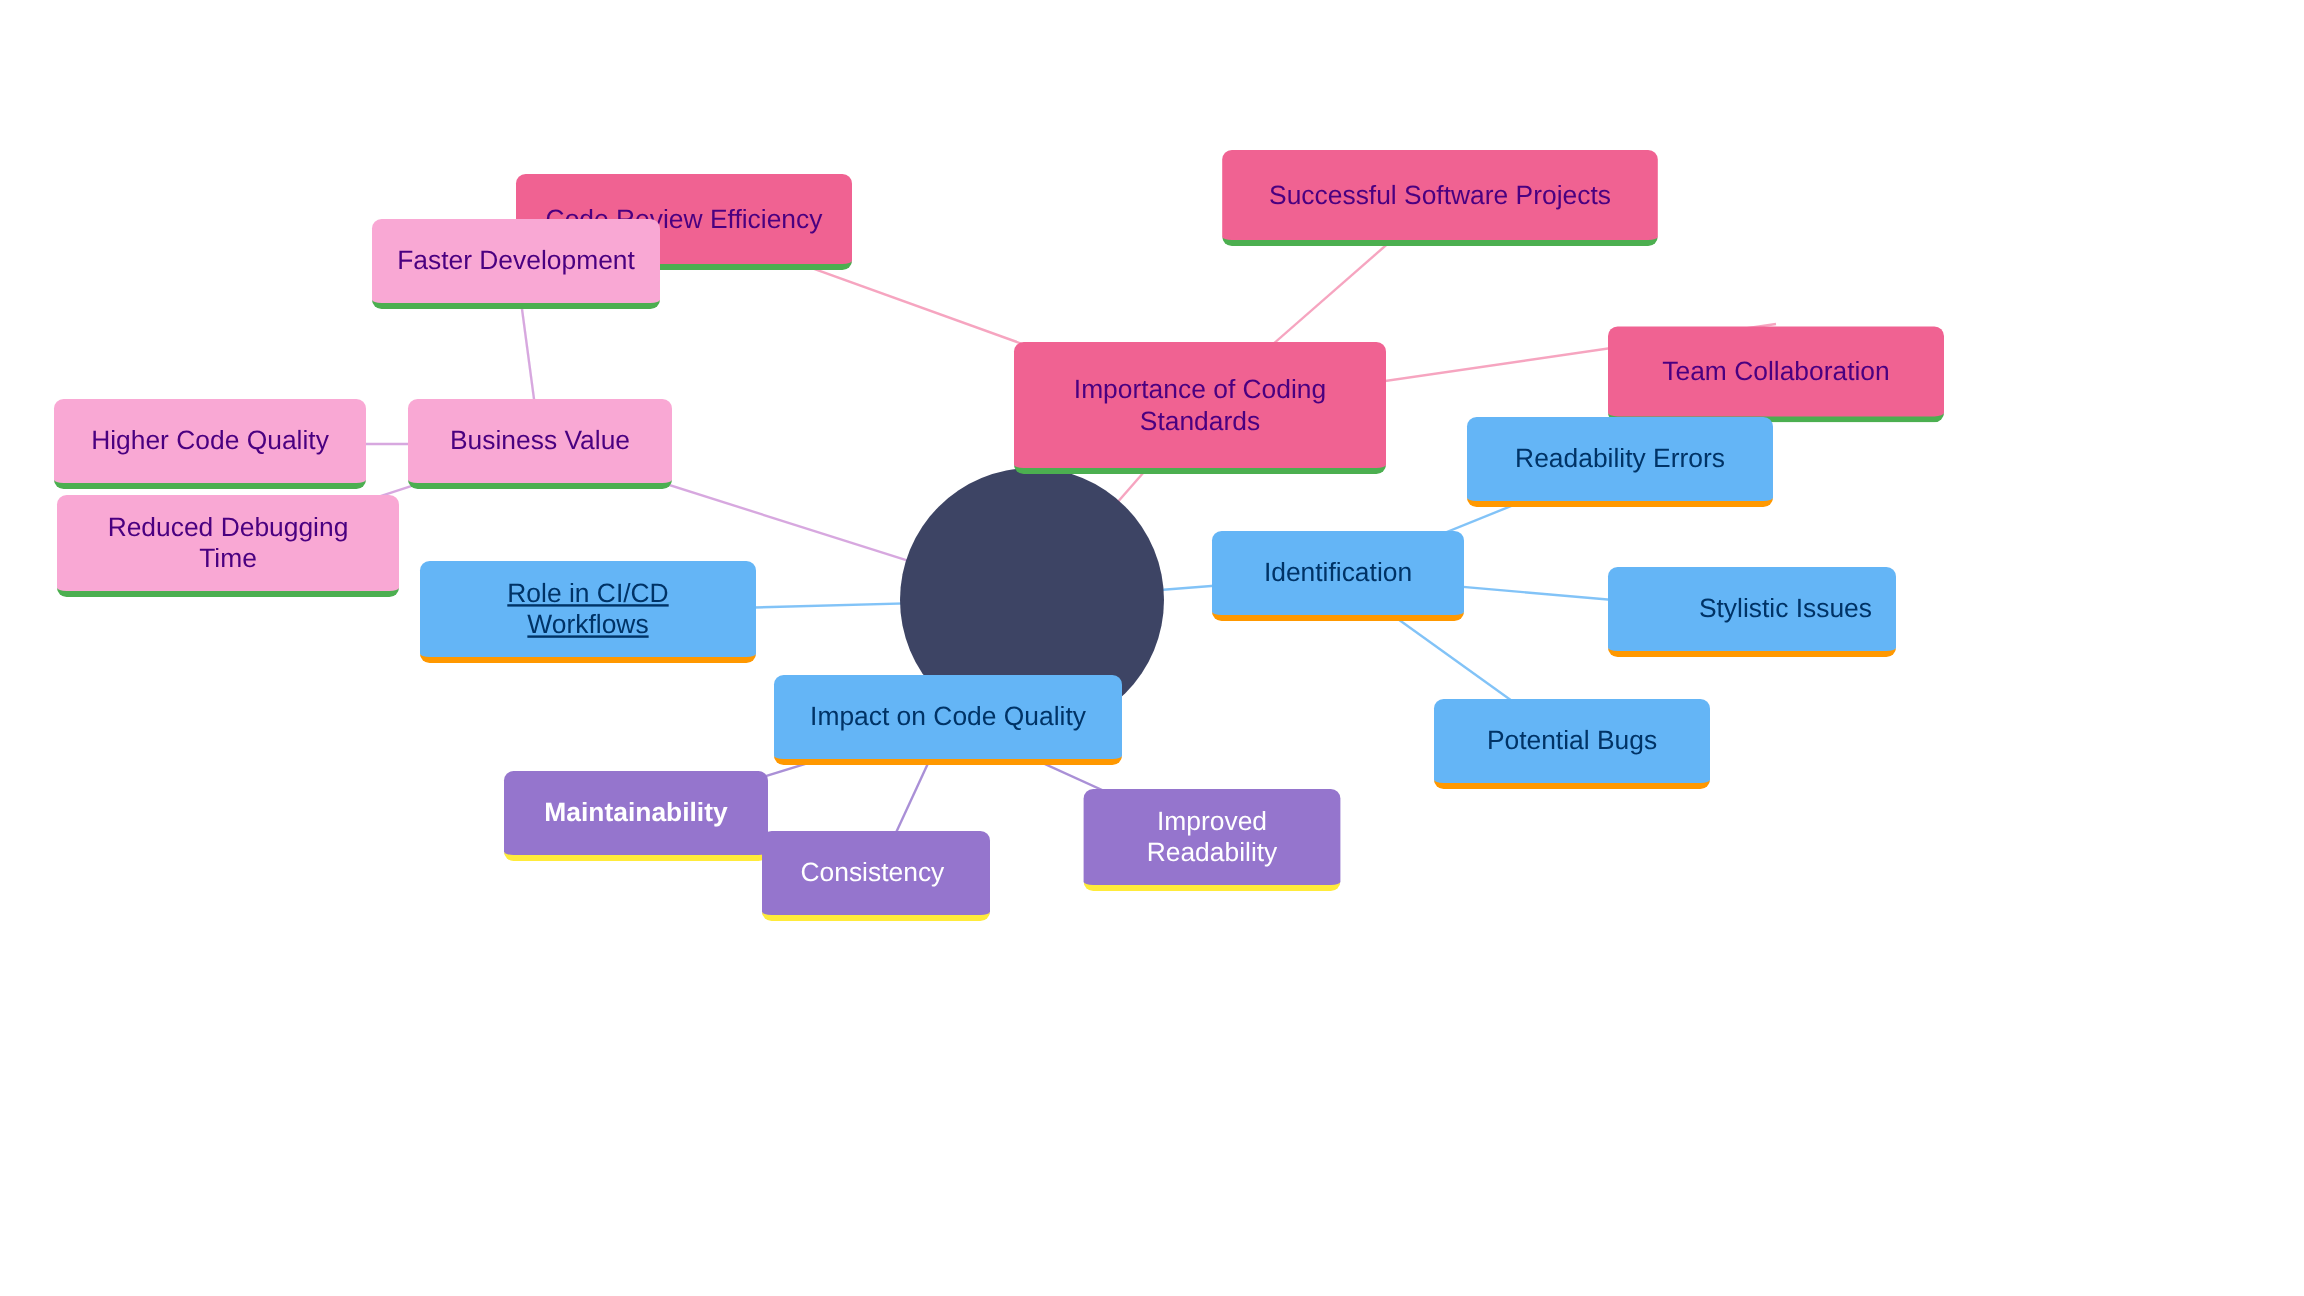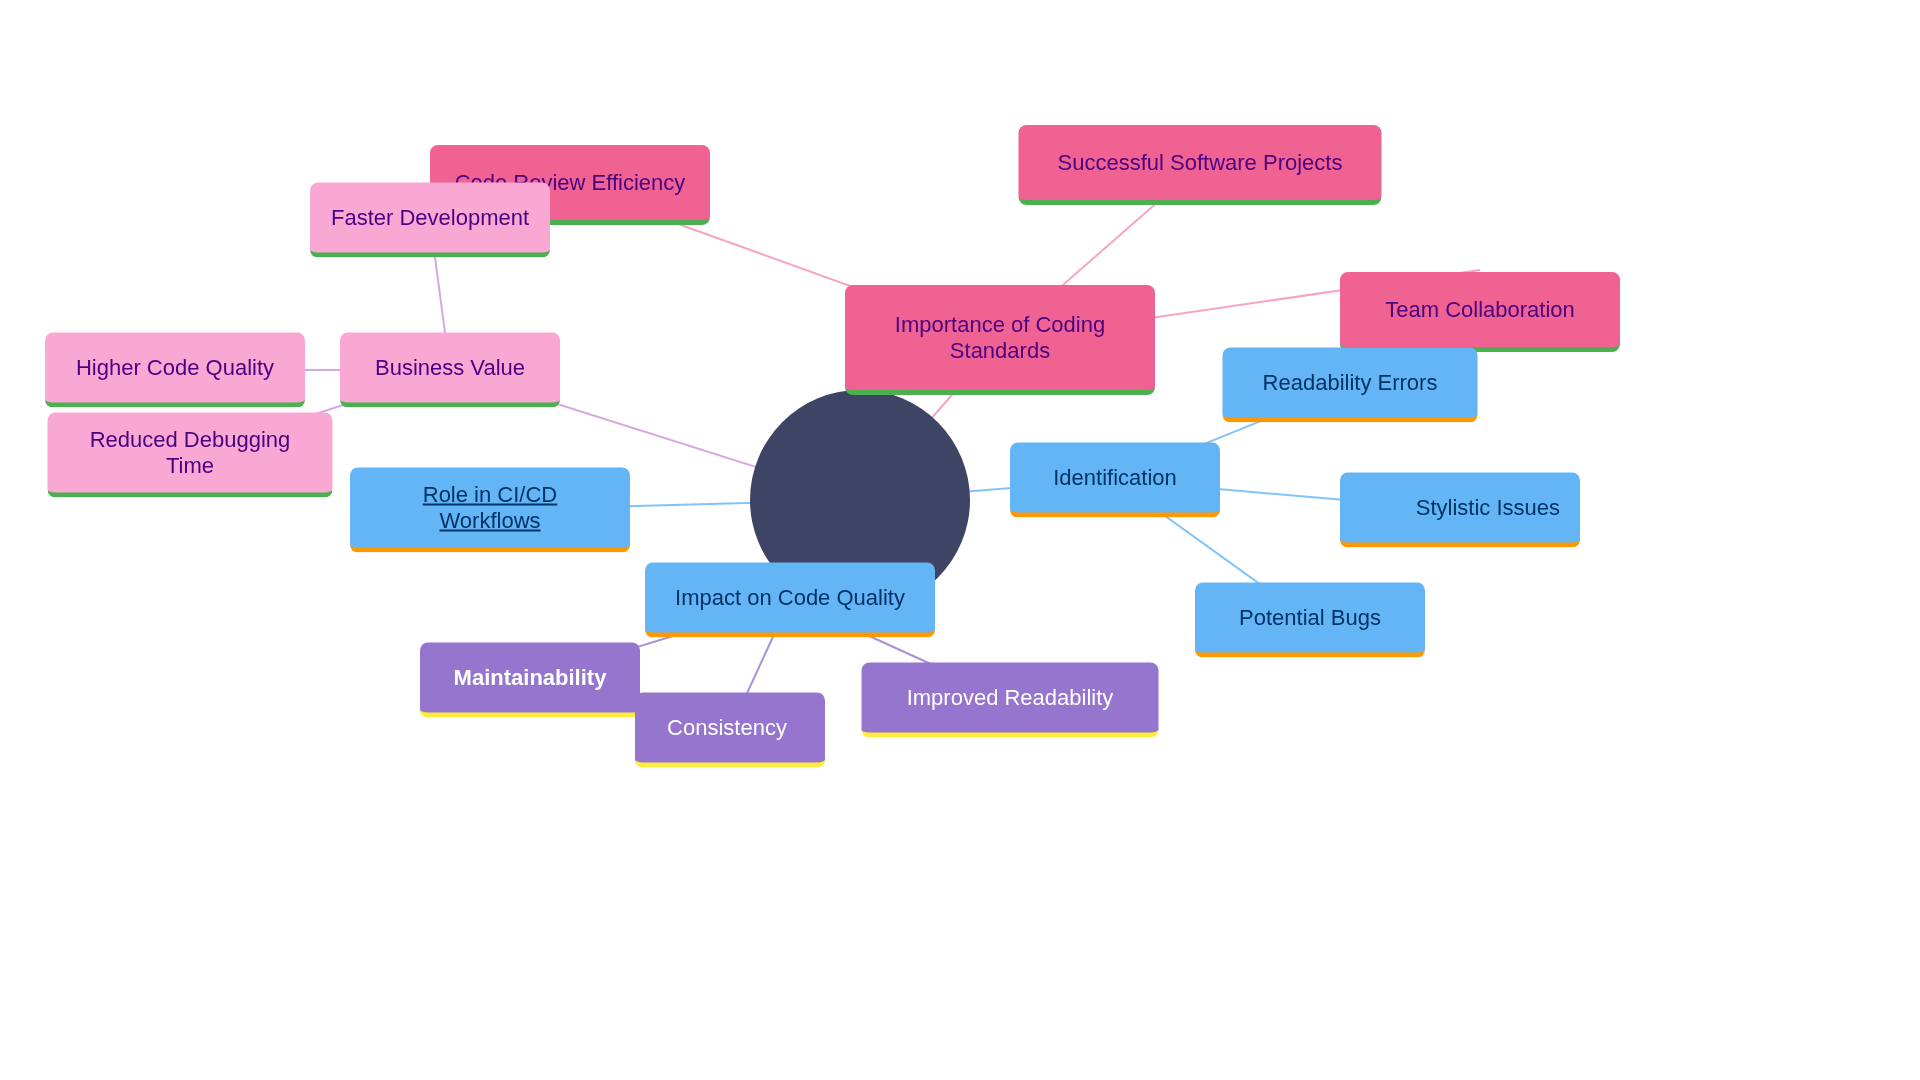--- a/index.html
+++ b/index.html
@@ -132,21 +132,21 @@
     </div>
     <div class="node node-blue-mid" style="left: 790px; top: 600px; width: 290px; min-height: 75px;">
       <span>Impact on Code Quality</span>
     </div>
     <div class="node node-lavender" style="left: 530px; top: 680px; width: 220px; min-height: 75px; font-weight: bold;">
       <span>Maintainability</span>
     </div>
     <div class="node node-lavender" style="left: 730px; top: 730px; width: 190px; min-height: 75px; padding-left: 14px;">
       <span>Consistency</span>
     </div>
-    <div class="node node-lavender" style="left: 1010px; top: 700px; width: 297px; min-height: 75px;">
+    <div class="node node-lavender" style="left: 1010px; top: 700px; width: 214px; min-height: 75px;">
       <span>Improved Readability</span>
     </div>
     <div class="node node-blue" style="left: 1115px; top: 480px; width: 210px; min-height: 75px; justify-content: center;">
       <span>Identification</span>
     </div>
     <div class="node node-blue" style="left: 1350px; top: 385px; width: 255px; min-height: 75px;">
       <span>Readability Errors</span>
     </div>
     <div class="node node-blue" style="left: 1460px; top: 510px; width: 240px; min-height: 75px; justify-content: flex-end;">
       <span>Stylistic Issues</span>

